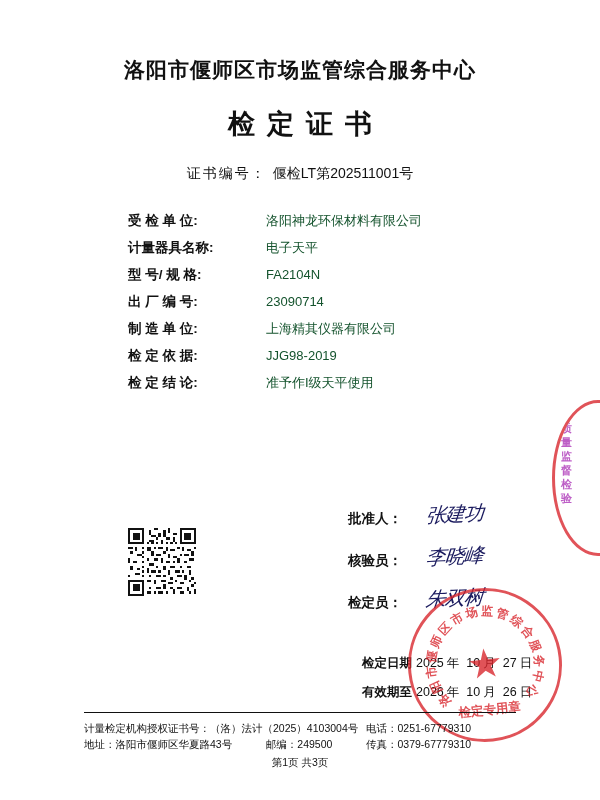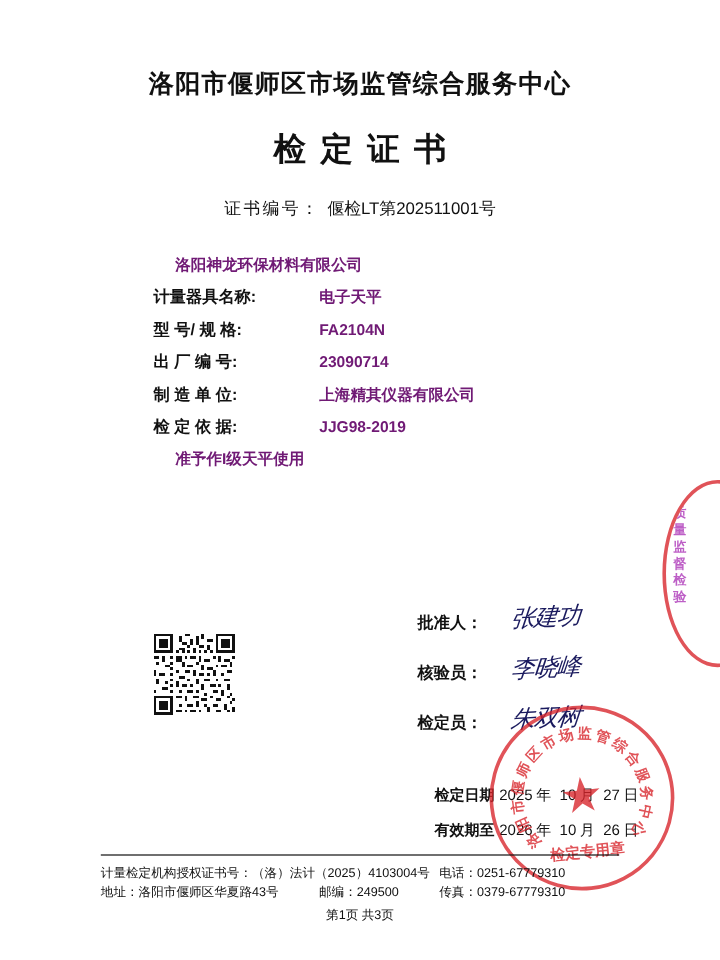--- a/index.html
+++ b/index.html
@@ -83,24 +83,23 @@
     width: 120px;
     font-size: 13.5px;
     font-weight: bold;
     color: #111;
     display: flex;
     justify-content: space-between;
     white-space: nowrap;
   }
   .field-value {
     font-size: 13px;
-    color: #701a75;
+    color: #14532d;
     padding-left: 18px;
     white-space: nowrap;
-    font-weight: bold;
   }
 
   
   .sign-block {
     position: absolute;
     top: 486px;
     left: 348px;
     width: 230px;
   }
   .sign-row {
@@ -274,20 +273,21 @@
 
   <div class="org-title">洛阳市偃师区市场监管综合服务中心</div>
   <div class="doc-title">检定证书</div>
 
   <div class="cert-no-row">
     <span class="lbl">证书编号：</span><span class="val">偃检LT第202511001号</span>
   </div>
 
   <div class="fields">
     <div class="field-row">
+      <div class="field-label">受 检 单 位:</div>
       <div class="field-value">洛阳神龙环保材料有限公司</div>
     </div>
     <div class="field-row">
       <div class="field-label">计量器具名称:</div>
       <div class="field-value">电子天平</div>
     </div>
     <div class="field-row">
       <div class="field-label">型 号/ 规 格:</div>
       <div class="field-value">FA2104N</div>
     </div>
@@ -297,20 +297,21 @@
     </div>
     <div class="field-row">
       <div class="field-label">制 造 单 位:</div>
       <div class="field-value">上海精其仪器有限公司</div>
     </div>
     <div class="field-row">
       <div class="field-label">检 定 依 据:</div>
       <div class="field-value">JJG98-2019</div>
     </div>
     <div class="field-row">
+      <div class="field-label">检 定 结 论:</div>
       <div class="field-value">准予作I级天平使用</div>
     </div>
   </div>
 
   <div class="qr">
     <svg width="68" height="68" viewBox="0 0 29 29" shape-rendering="crispEdges" aria-hidden="true">
       <rect width="29" height="29" fill="#ffffff"></rect>
       <g fill="#111111">
 
         <rect x="0" y="0" width="7" height="1"></rect>

